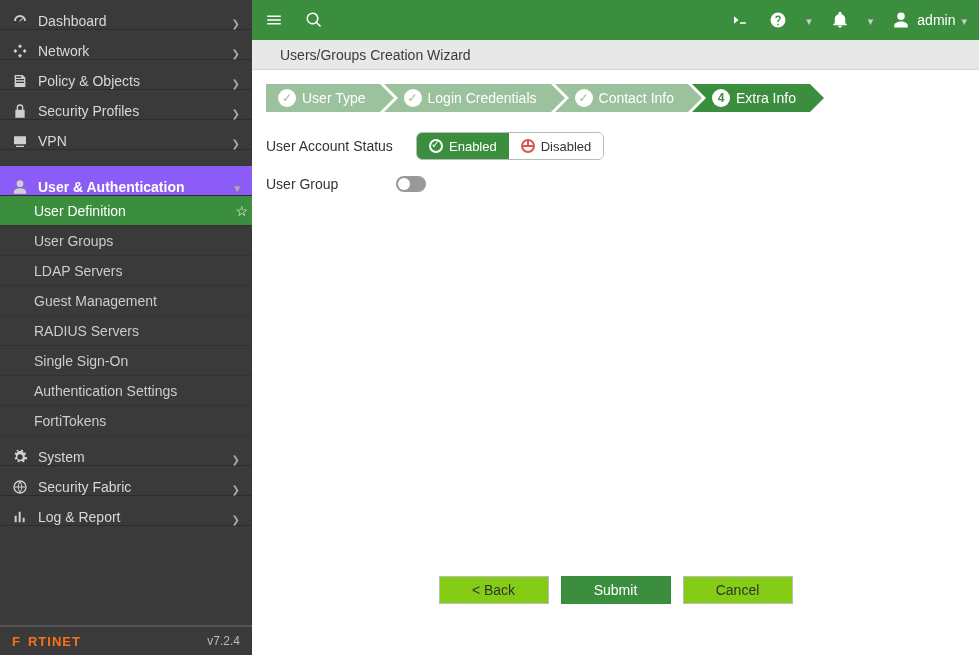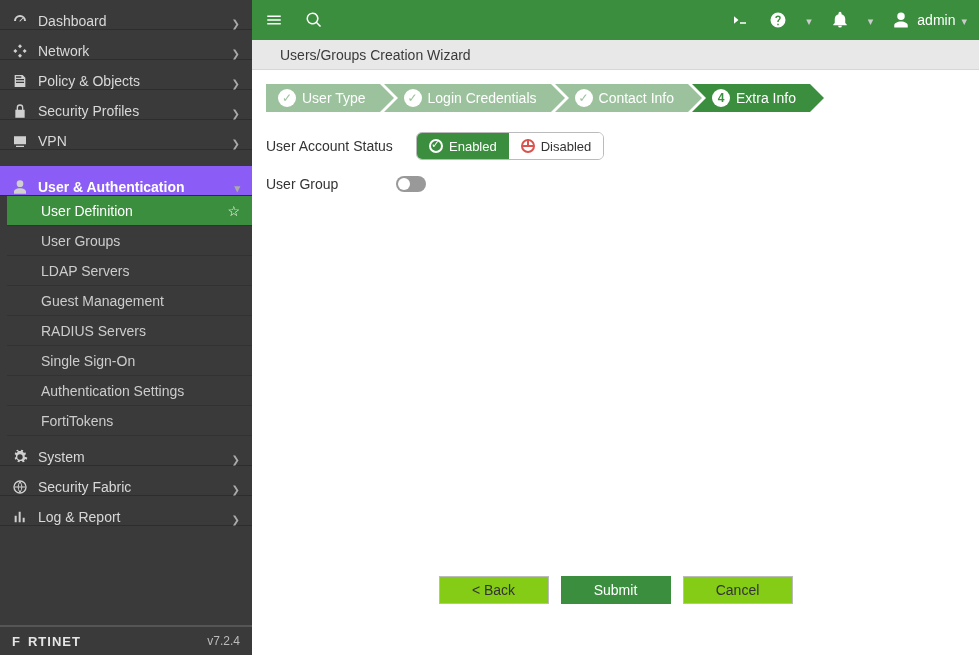--- a/index.html
+++ b/index.html
@@ -8,24 +8,24 @@
 
 
 .sidebar { width: 252px; height: 655px; background: #3a3a3a; color: #d8d8d8; display: flex; flex-direction: column; font-size: 14px; }
 .sb-header { height: 40px; background: #2e2e2e; display: flex; align-items: center; justify-content: space-between; padding: 0 12px; border-bottom: 1px solid #222; }
 .sb-header-left { display: flex; align-items: center; gap: 8px; }
 .sb-hostname { font-weight: 500; color: #eee; }
 .sb-nav { flex: 1; overflow: auto; }
 .sb-item { height: 30px; display: flex; align-items: flex-end; padding: 0 12px; cursor: pointer; justify-content: space-between; border-bottom: 1px solid #2d2d2d; }
 .sb-item .sb-left { display: flex; align-items: center; gap: 10px; }
 .sb-item.active { background: #8b5cf6; font-weight: 700; color: #fff; margin-top: 16px; }
-.sb-sub { height: 30px; display: flex; align-items: center; padding-left: 34px; padding-right: 12px; cursor: pointer; color: #ccc; border-bottom: 1px solid #323232; justify-content: space-between; margin-left: 7px; }
+.sb-sub { height: 30px; display: flex; align-items: center; padding-left: 34px; padding-right: 4px; cursor: pointer; color: #ccc; border-bottom: 1px solid #323232; justify-content: space-between; }
 .sb-sub.selected { background: #3b8e3e; color: #fff; font-weight: 500; }
 .sb-footer { height: 30px; border-top: 2px solid #555; display: flex; align-items: center; justify-content: space-between; padding: 0 12px; color: #bbb; font-size: 12px; }
-.brand { font-weight: 700; letter-spacing: 1px; font-size: 13px; color: #e5e5e5; }
+.brand { font-weight: 700; letter-spacing: 1px; font-size: 13px; color: #f97316; }
 .brand .e-blank { display: inline-block; width: 7px; }
 .ico { width: 16px; height: 16px; display: inline-flex; align-items: center; justify-content: center; }
 .chev { font-size: 11px; color: #aaa; }
 .chev.down::before { content: "▾"; }
 .chev.right::before { content: "❯"; font-size: 10px; }
 .caret-down::before { content: "▾"; color: #ccc; font-size: 11px; }
 .star { color: #fff; }
 
 
 .ico svg { width: 16px; height: 16px; fill: #d0d0d0; }

